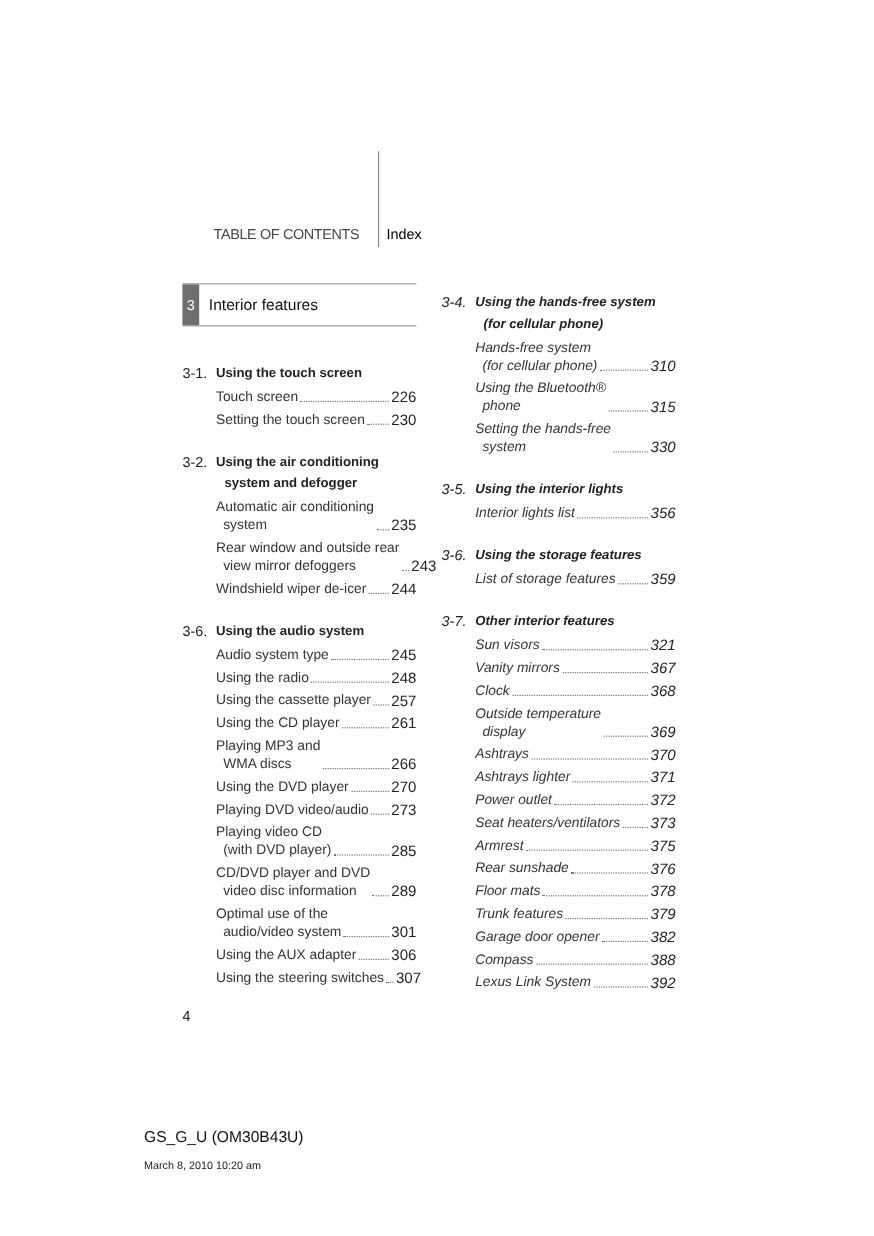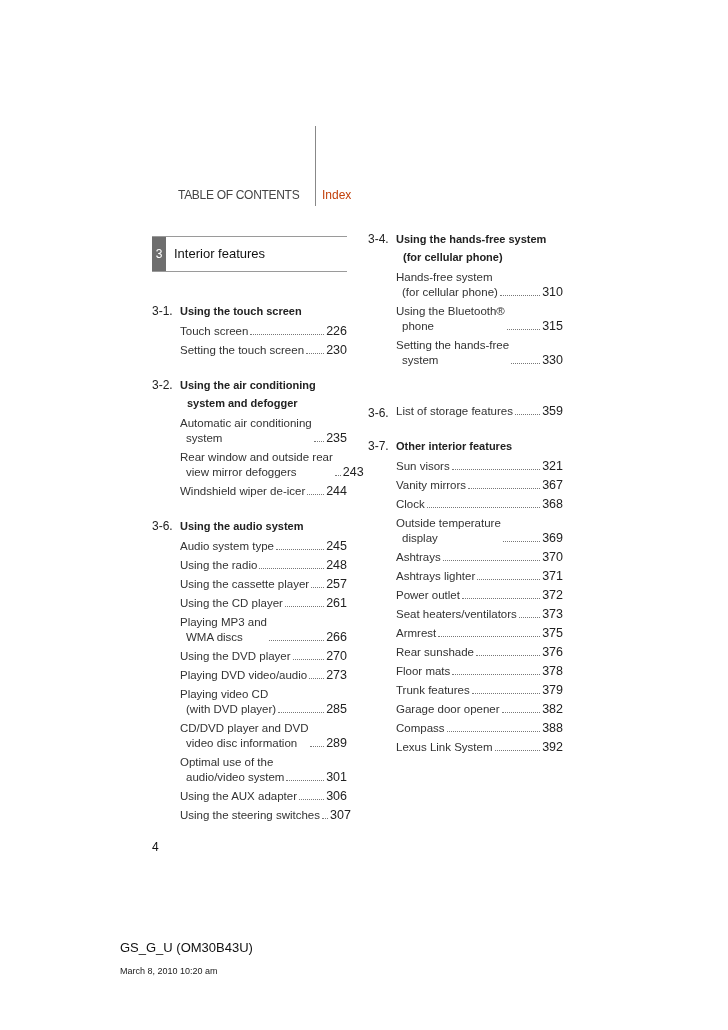--- a/index.html
+++ b/index.html
@@ -1,19 +1,19 @@
 <!DOCTYPE html>
 <html><head>
 <meta charset="utf-8">
 <style>
   html, body { margin: 0; padding: 0; background: #ffffff; }
   body { width: 728px; height: 1030px; position: relative; overflow: hidden;
          font-family: "Liberation Sans", sans-serif; color: #1a1a1a; }
   .nav-toc { position: absolute; left: 178px; top: 188px; font-size: 12px; color: #444; letter-spacing: -0.3px; }
-  .nav-index { position: absolute; left: 322px; top: 188px; font-size: 12px; color: #c2410c; }
+  .nav-index { position: absolute; left: 322px; top: 188px; font-size: 12px; color: #000000; }
   .nav-sep { position: absolute; left: 315px; top: 126px; width: 1px; height: 80px; background: #888; }
 
   .chapter-box { position: absolute; left: 152px; top: 236px; width: 195px; height: 34px;
                  border-top: 1px solid #9a9a9a; border-bottom: 1px solid #9a9a9a; }
   .chapter-num { position: absolute; left: 0; top: 0; width: 14px; height: 34px; background: #6e6e6e;
                  color: #fff; font-size: 12px; text-align: center; line-height: 34px; }
   .chapter-title { position: absolute; left: 22px; top: 0; line-height: 34px; font-size: 13px; color: #111; }
 
   .col { position: absolute; }
   .sec { font-size: 11px; font-weight: bold; color: #222; position: relative; padding-left: 28px; line-height: 18px; }
@@ -170,21 +170,21 @@
         </div>
         <div class="entry">
           <span class="lbl"><span class="">Using the steering switches</span></span>
           <span class="dots"></span>
           <span class="pg">307</span>
         </div>
       </div>
     </div>
     <div class="gap"></div>
   </div>
-<div class="col" id="col-right" style="left:368px; top:230px;">
+<div class="col" id="col-right" style="left:368px; top:243px;font-style:italic;">
     <div>
       <div class="sec">
         <span class="num">3-4.</span>
         <span class="" style="display: block;">Using the hands-free system</span>
         <span class="t2">(for cellular phone)</span>
       </div>
       <div class="entries">
         <div class="entry">
           <span class="lbl">
             <span class="wrap">Hands-free system</span>
@@ -205,24 +205,38 @@
           <span class="lbl">
             <span class="wrap">Setting the hands-free</span>
             <span class="l2">system</span>
           </span>
           <span class="dots"></span>
           <span class="pg">330</span>
         </div>
       </div>
     </div>
     <div class="gap"></div>
+    <div>
+      <div class="sec">
+        <span class="num">3-5.</span>
+        <span class="" style="display: block;">Using the interior lights</span>
+      </div>
+      <div class="entries">
+        <div class="entry">
+          <span class="lbl"><span class="">Interior lights list</span></span>
+          <span class="dots"></span>
+          <span class="pg">356</span>
+        </div>
+      </div>
+    </div>
     <div class="gap"></div>
     <div>
       <div class="sec">
         <span class="num">3-6.</span>
+        <span class="" style="display: block;">Using the storage features</span>
       </div>
       <div class="entries">
         <div class="entry">
           <span class="lbl"><span class="">List of storage features</span></span>
           <span class="dots"></span>
           <span class="pg">359</span>
         </div>
       </div>
     </div>
     <div class="gap"></div>

